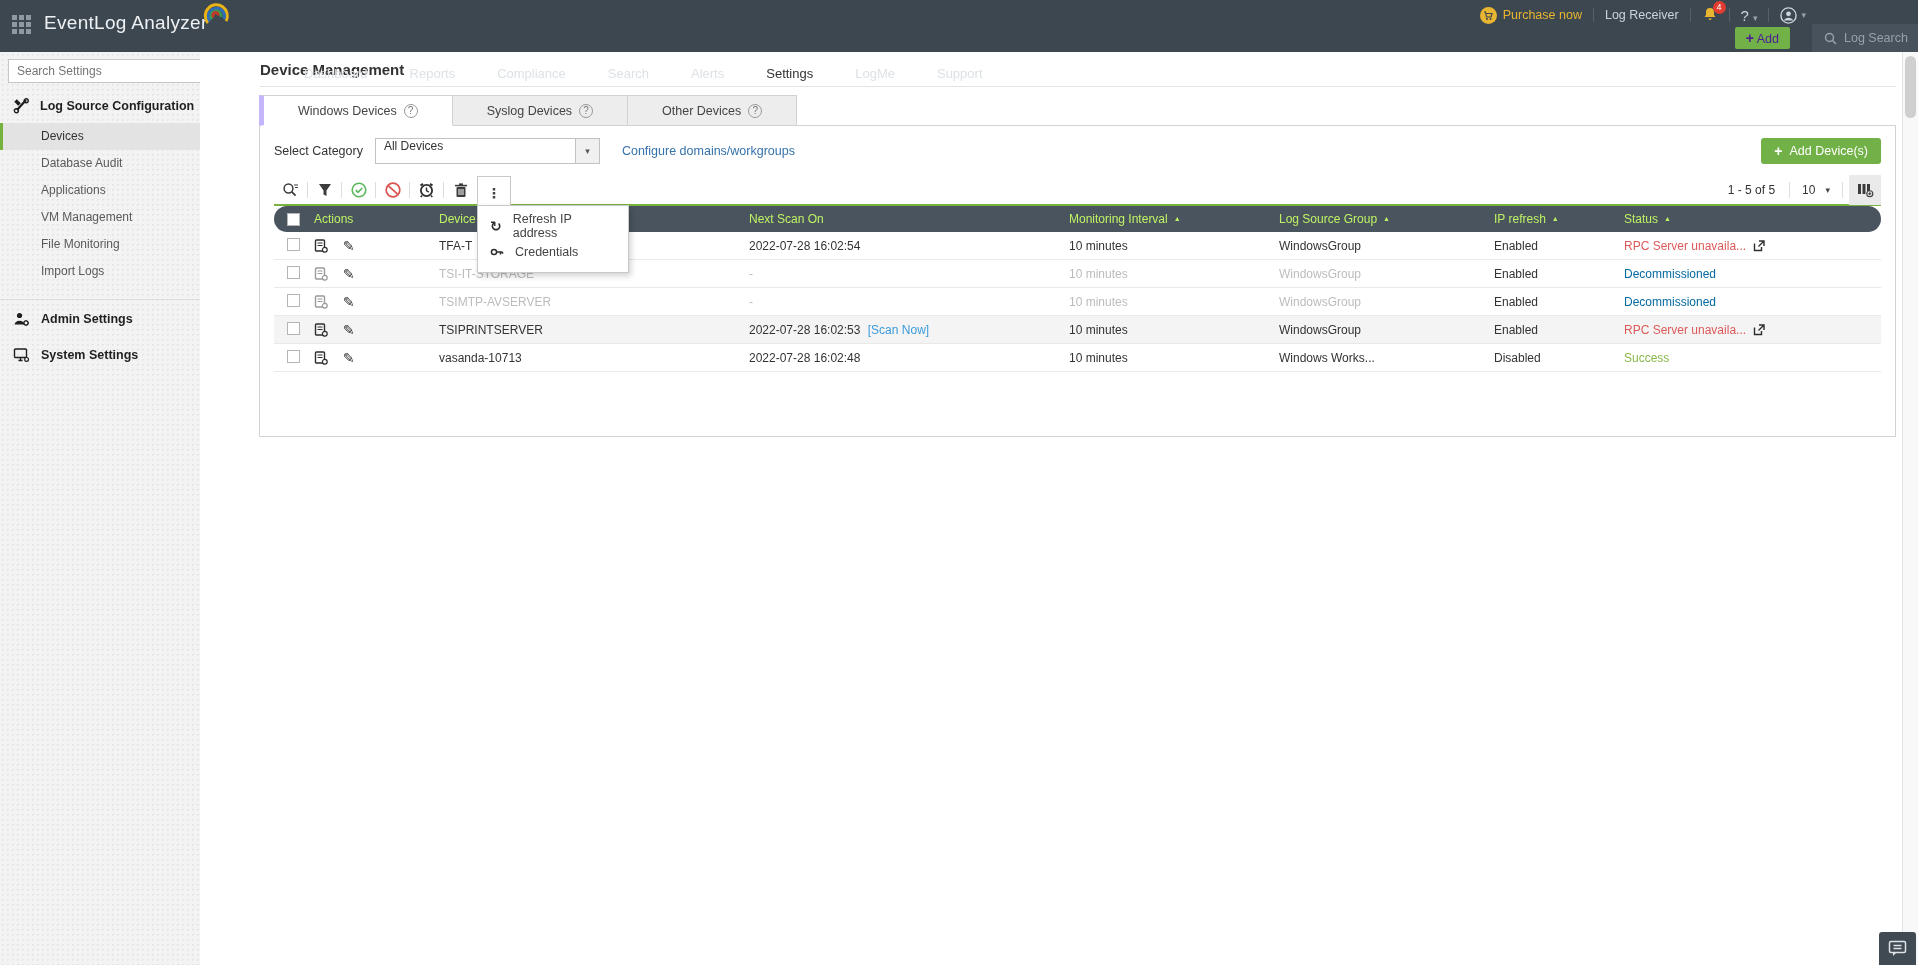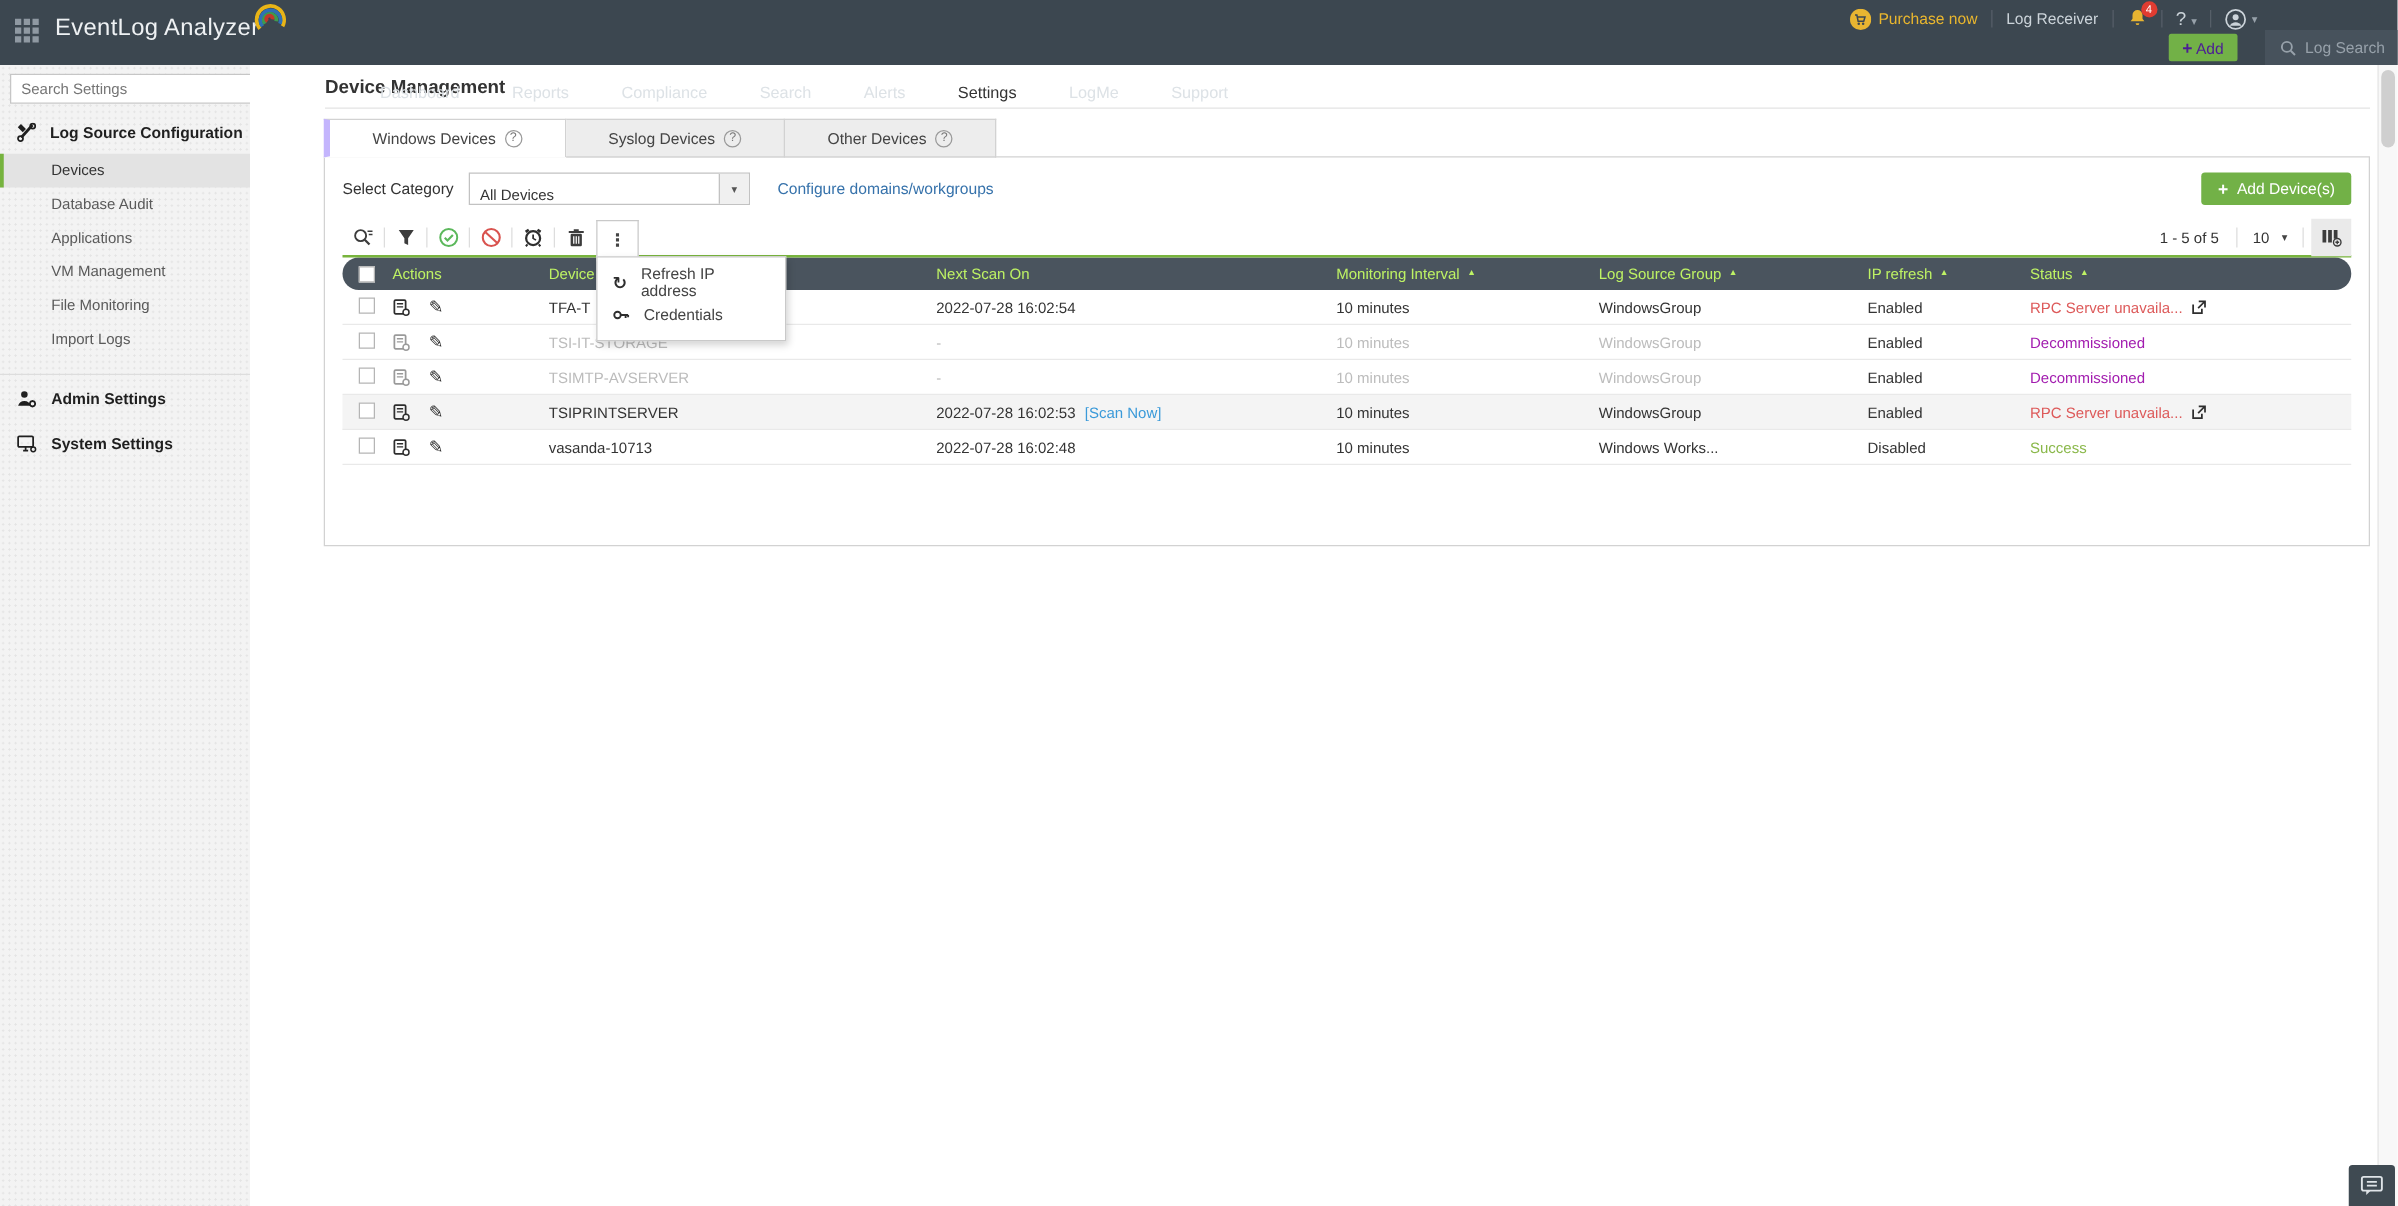--- a/index.html
+++ b/index.html
@@ -56,21 +56,21 @@
   .tab { height:31px; padding:0 34px; background:#ededed; border:1px solid #d2d2d2; border-left:none;
     font-size:12.5px; color:#444; display:flex; align-items:center; gap:7px; cursor:pointer; }
   .tab:first-child { border-left:5px solid #c4b5fd; }
   .tab.active { background:#fff; border-bottom:1px solid #fff; margin-bottom:-1px; }
   .qmark { width:14px; height:14px; border:1px solid #999; border-radius:50%; font-size:10px;
     line-height:12px; color:#777; text-align:center; display:inline-block; }
 
   .panel { position:absolute; left:59px; top:73px; right:6px; height:312px; border:1px solid #d2d2d2; }
   .cat-row { height:50px; display:flex; align-items:center; padding:0 14px; gap:12px;
     font-size:12.5px; color:#333; position:relative; }
-  .select { width:225px; height:26px; border:1px solid #c2c2c2; display:flex; align-items:flex-end;
+  .select { width:225px; height:26px; border:1px solid #c2c2c2; display:flex; align-items:flex-start;
     background:#fff; cursor:pointer;gap:20px; }
   .select-value { flex:1; padding:0 8px; font-size:12px; color:#333; }
   .select-caret { width:24px; height:24px; background:#f0f0f0; border-left:1px solid #c2c2c2;
     text-align:center; line-height:24px; color:#555; font-size:9px; }
   .config-link { color:#3672ab; font-size:12.5px; margin-left:10px; cursor:pointer; text-decoration:none; }
   .add-device-btn { position:absolute; right:14px; top:12px; height:26px; background:#72b147; color:#fff;
     border-radius:3px; font-size:12.5px; padding:0 13px; display:flex; align-items:center; gap:7px; cursor:pointer; }
   .plus { font-weight:bold; font-size:14px; }
 
   .toolbar { margin:0 14px; height:30px; display:flex; align-items:center;
@@ -94,21 +94,21 @@
   .th { display:flex; align-items:center; gap:6px; }
   .sort { font-size:7px; position:relative; top:-1px; }
   .trow { height:28px; border-bottom:1px solid #e9e9e9; font-size:12px; color:#333; background:#fff; }
   .trow.hl { background:#f4f4f4; }
   .cb { width:13px; height:13px; border:1px solid #b5b5b5; background:#fff; margin-left:13px;
     display:inline-block; cursor:pointer; }
   .acts { display:flex; gap:15px; align-items:center; }
   .pencil { font-size:14px; color:#2e2e2e; cursor:pointer; }
   .muted { color:#bcbcbc !important; }
   .status-err { color:#dd5a5a; display:flex; align-items:center; gap:7px; }
-  .status-err-muted { color:#a21caf; }
+  .status-err-muted { color:#0369a1; }
   .status-ok { color:#8ab84a; }
   .scan-link { color:#3b9ad9; cursor:pointer; margin-left:4px; }
 
   #ctx-menu { position:absolute; left:277px; top:153px; width:152px; background:#fff;
     border:1px solid #c9c9c9; box-shadow:2px 3px 6px rgba(0,0,0,.18); z-index:10; padding:7px 0; }
   .menu-item { height:26px; display:flex; align-items:center; gap:11px; padding:0 12px;
     font-size:12.5px; color:#444; cursor:pointer; }
   .refresh-glyph { font-size:14px; color:#2e2e2e; font-weight:bold; }
 
   

